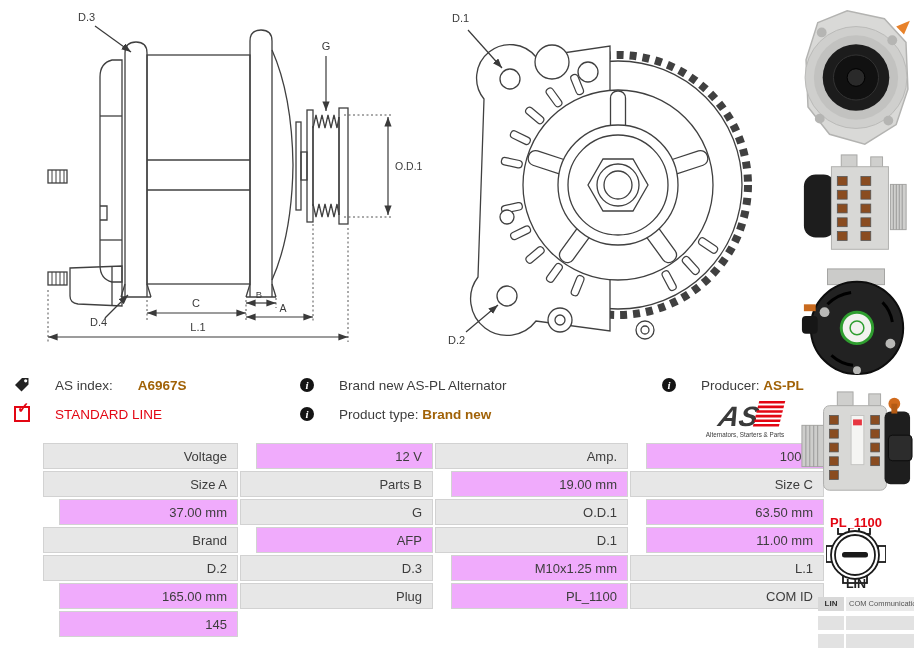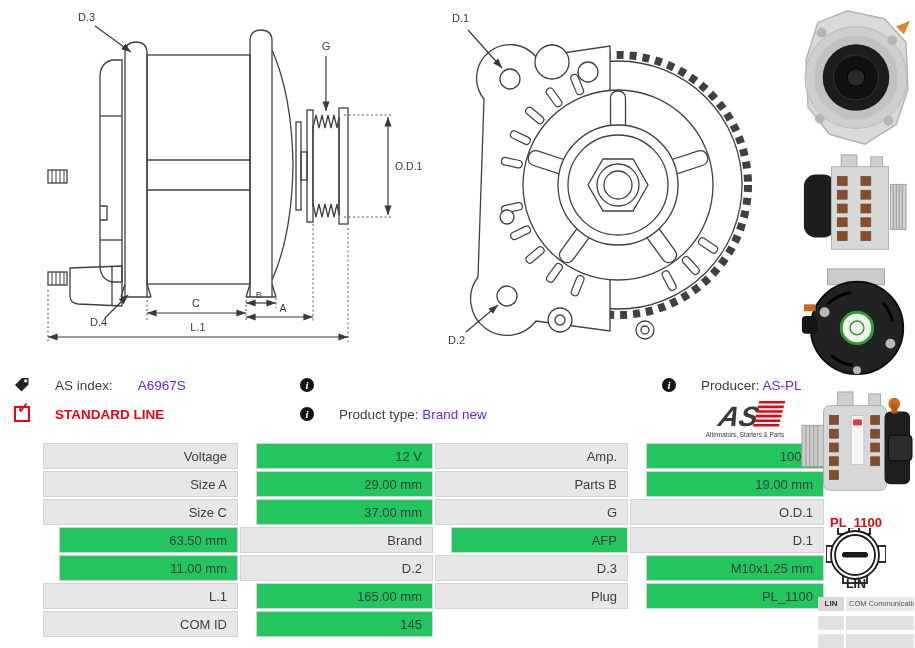--- a/index.html
+++ b/index.html
@@ -5,35 +5,35 @@
   html,body{margin:0;padding:0;background:#fff;}
   body{font-family:"Liberation Sans", sans-serif;color:#3d3d3d;}
   #page{position:relative;width:915px;height:648px;background:#fff;overflow:hidden;}
 
   svg text{font-family:"Liberation Sans", sans-serif;fill:#3a3a3a;}
   .draw{position:absolute;}
 
   
   .info-col{position:absolute;font-size:13.5px;}
   .info-line{display:flex;align-items:center;gap:25px;height:18px;margin-bottom:11px;white-space:nowrap;}
-  .b{font-weight:normal;color:#6d28d9;}
-  .red{color:#e30613;font-weight:bold;}
+  .b{font-weight:bold;color:#a16207;}
+  .red{color:#e30613;font-weight:normal;}
   .info-i{display:inline-block;width:14px;height:14px;border-radius:50%;background:#141414;color:#fff;
           font-family:"Liberation Serif", serif;font-weight:bold;font-style:italic;font-size:11px;
           line-height:14px;text-align:center;flex:0 0 14px;}
   .chk{position:relative;width:12px;height:12px;border:2px solid #e30613;flex:0 0 12px;}
   .chk span{position:absolute;left:1px;top:-9px;color:#e30613;font-weight:bold;font-size:15px;}
 
   
   .spec{position:absolute;left:10px;top:443px;display:grid;
         grid-template-columns:195px 193px 193px 194px;gap:2px;padding-left:33px;}
   .spec div{height:26px;line-height:26px;font-size:13px;text-align:right;padding-right:10px;
             box-sizing:border-box;border:1px solid #d2d2d2;}
   .lbl{background:#e7e7e7;}
-  .val{background:#22c55e;border-color:#dcdcdc;margin-left:16px;}
+  .val{background:#f0abfc;border-color:#dcdcdc;margin-left:16px;}
 
   
   .photo{position:absolute;left:798px;width:116px;}
   .plug-title{position:absolute;left:798px;top:515px;width:116px;text-align:center;
               color:#e30613;font-weight:bold;font-size:13px;}
   .lin-label{position:absolute;left:798px;top:577px;width:116px;text-align:center;
              font-weight:bold;font-size:12.5px;color:#222;}
   .pin-row{position:absolute;left:818px;display:flex;gap:2px;}
   .pin-cell{width:26px;height:14px;background:#d8d8d8;font-size:8px;font-weight:bold;
             line-height:14px;text-align:center;color:#333;}
@@ -193,20 +193,21 @@
       <span class="chk">
           <span>✓</span>
         </span>
       <span class="red">STANDARD LINE</span>
     </div>
   </div>
 
   <div class="info-col" style="left:300px;top:376px;">
     <div class="info-line">
       <span class="info-i">i</span>
+      <span>Brand new AS-PL Alternator</span>
     </div>
     <div class="info-line">
       <span class="info-i">i</span>
       <span><span>Product type:</span>
       <span class="b">Brand new</span></span>
     </div>
   </div>
 
   <div class="info-col" style="left:662px;top:376px;">
     <div class="info-line">
@@ -231,21 +232,20 @@
     <text x="47" y="39" font-size="6.3" text-anchor="middle" fill="#e30613">Alternators, Starters &amp; Parts</text>
   </svg>
 
   <div class="spec">
     <div class="lbl">Voltage</div>
     <div class="val">12 V</div>
     <div class="lbl">Amp.</div>
     <div class="val">100 A</div>
 
     <div class="lbl">Size A</div>
-    <div class="val">29.00 mm</div>
     <div class="lbl">Parts B</div>
     <div class="val">19.00 mm</div>
 
     <div class="lbl">Size C</div>
     <div class="val">37.00 mm</div>
     <div class="lbl">G</div>
 
     <div class="lbl">O.D.1</div>
     <div class="val">63.50 mm</div>
     <div class="lbl">Brand</div>

